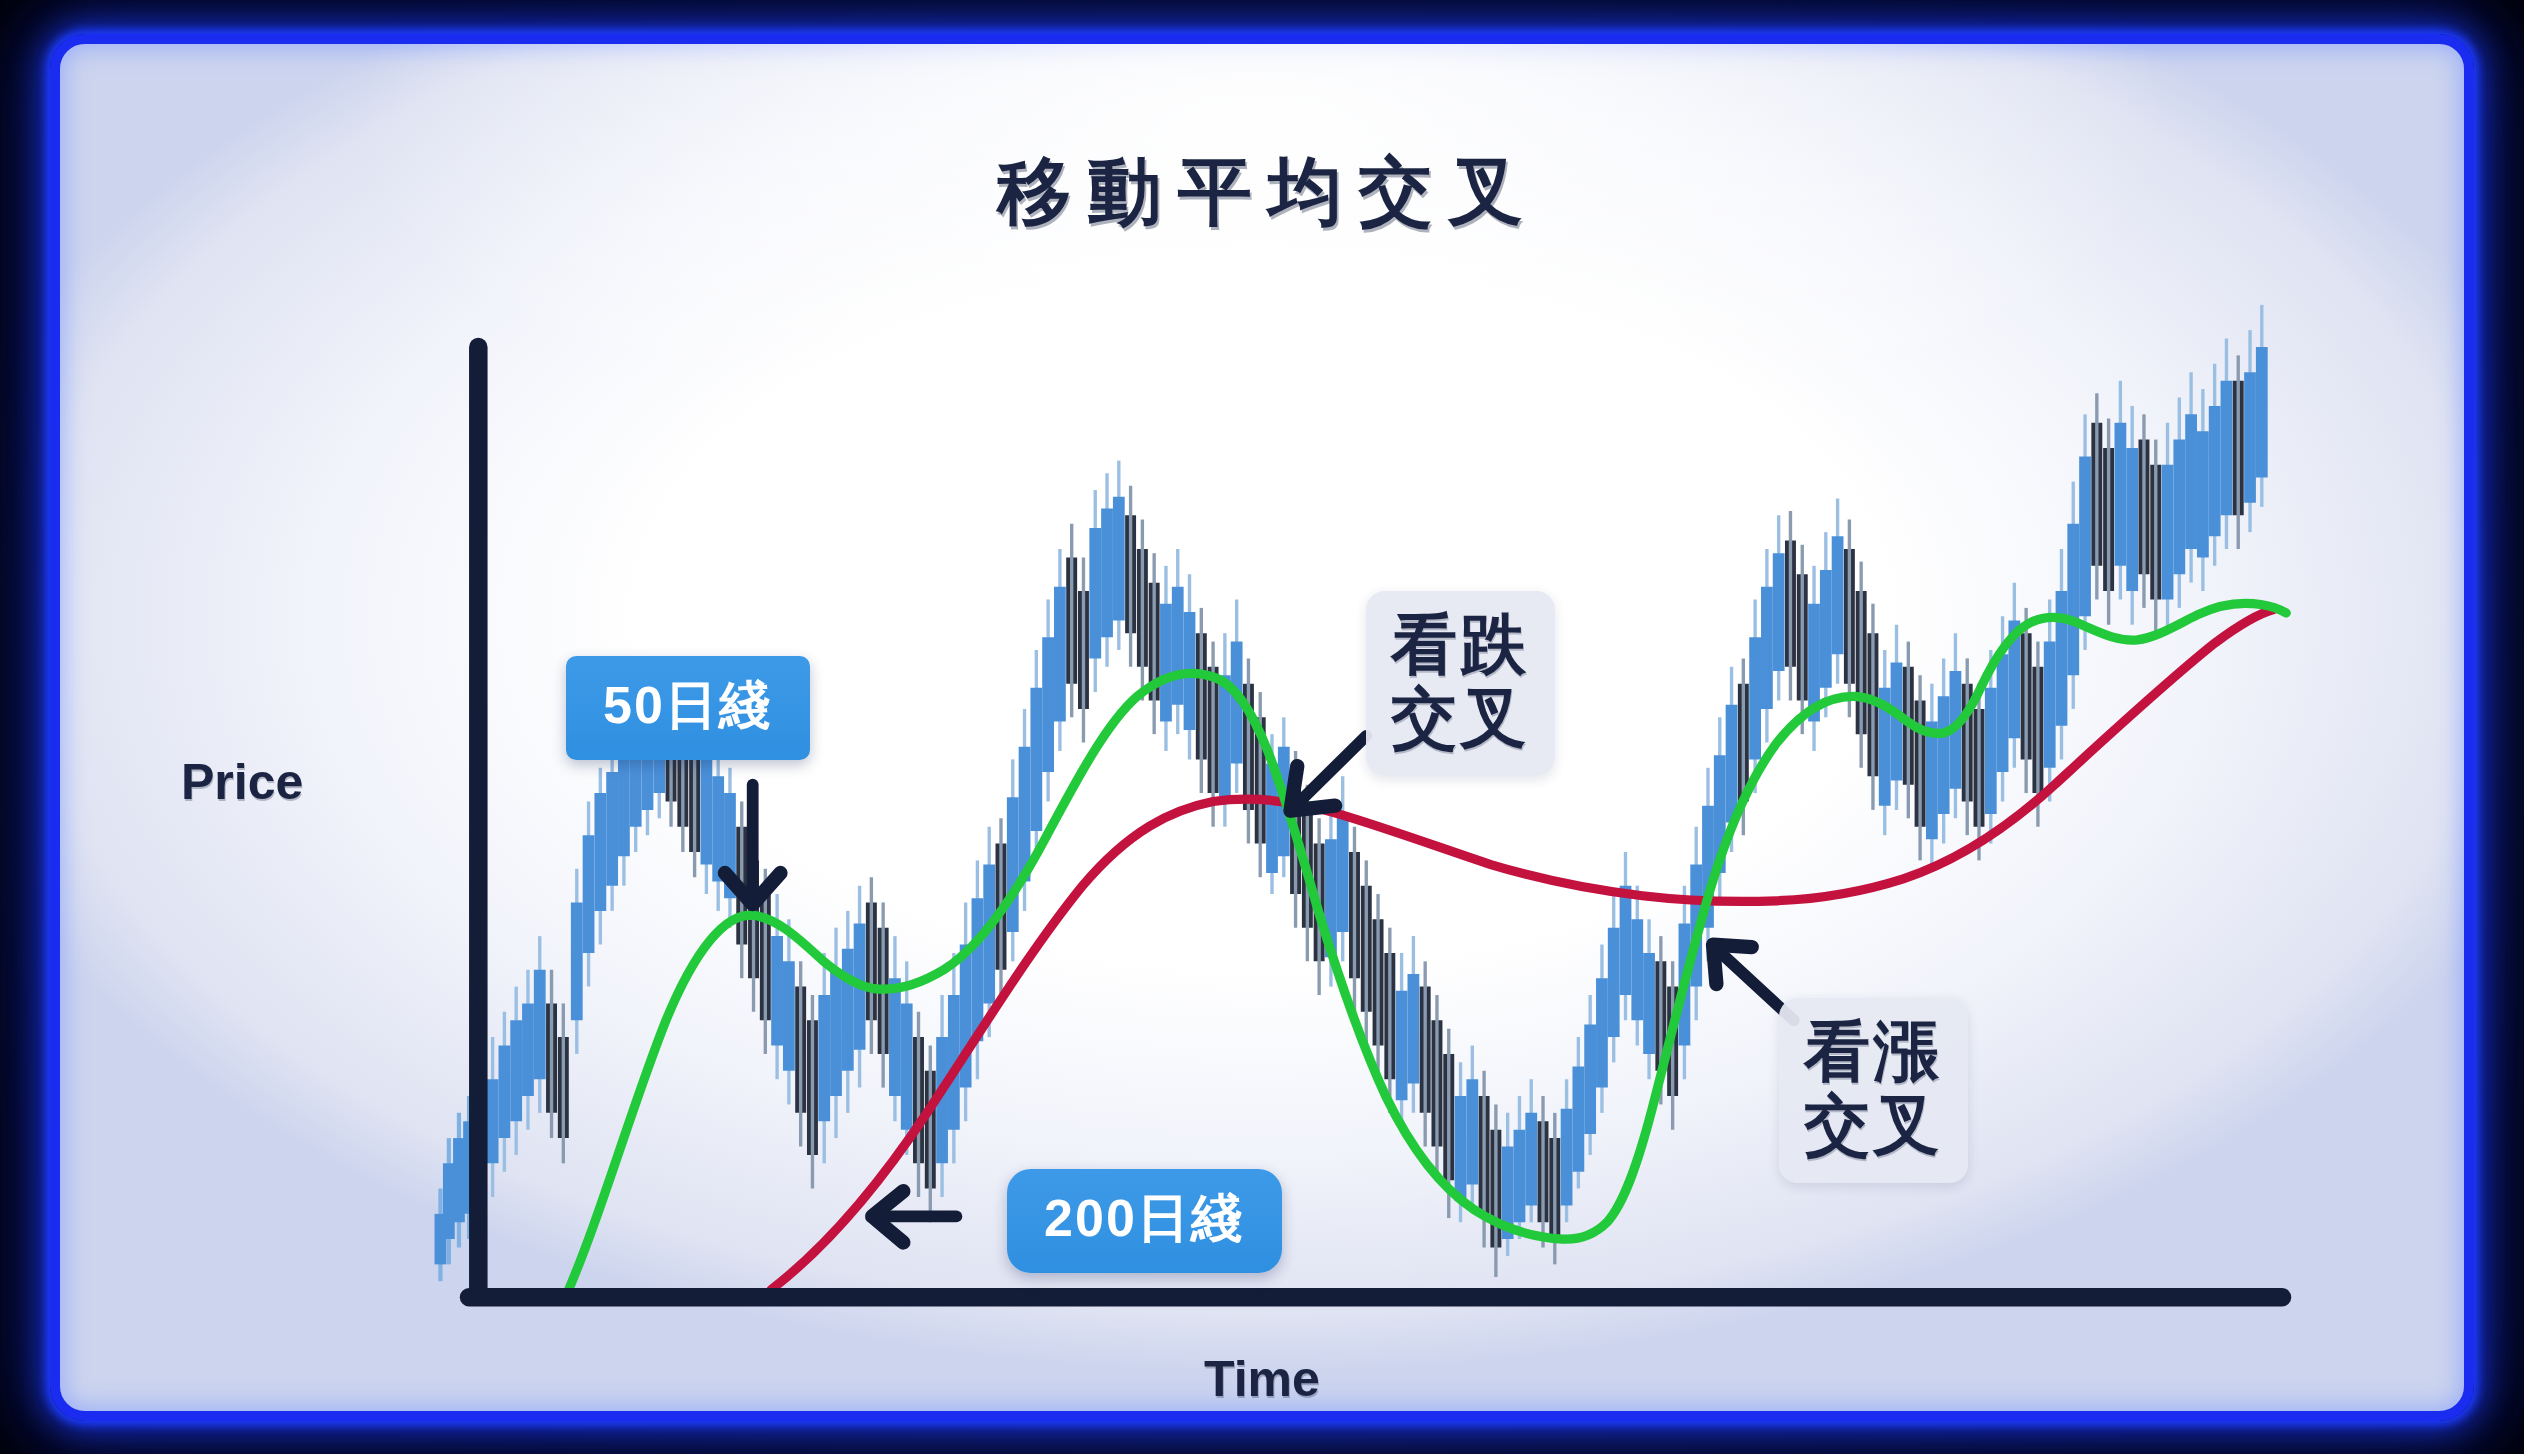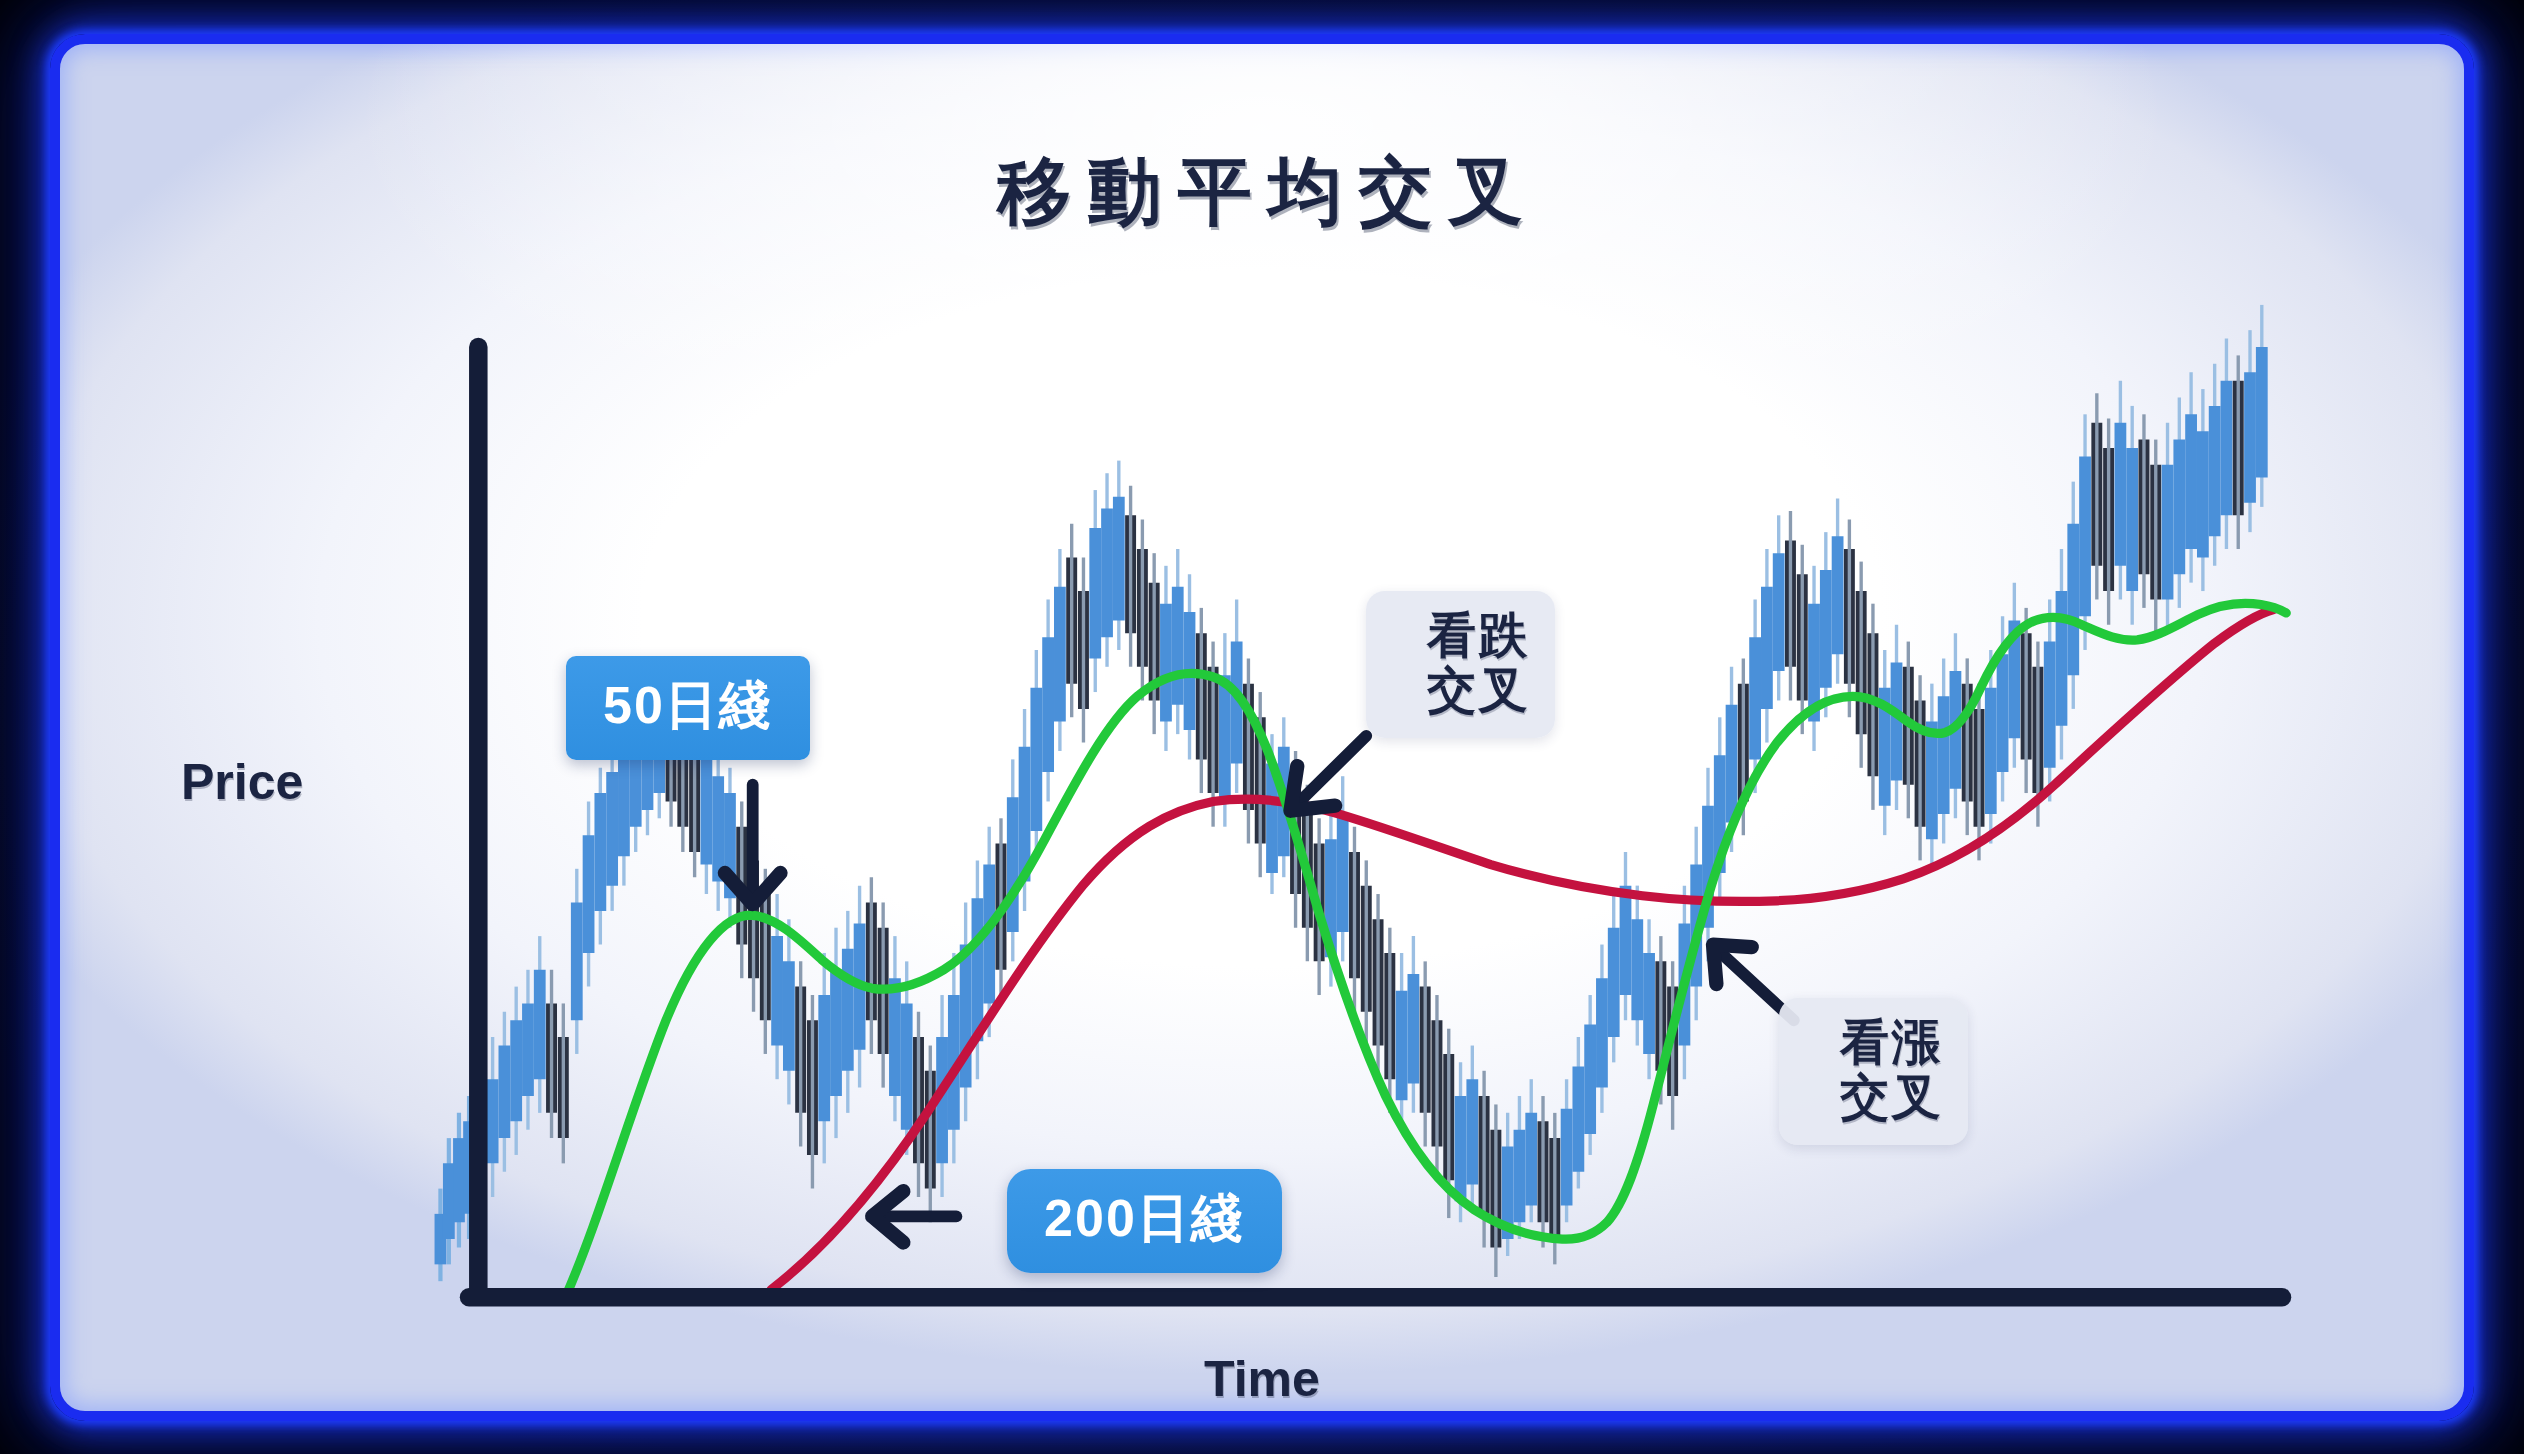--- a/index.html
+++ b/index.html
@@ -71,24 +71,23 @@
   
   .cross-box{
     position:absolute;z-index:8;
     background:rgba(230,233,242,.94);
     border-radius:18.5px;
     padding:17px 25px 20px 25px;
     box-shadow:0 3.4px 11.8px rgba(30,45,90,.12);
     text-align:center;
   }
   .cross-box .ln{
-    display:block;font-size:49px;font-weight:900;color:#1b2442;
+    display:block;font-size:66px;font-weight:900;color:#1b2442;
     line-height:1.12;letter-spacing:.05em;white-space:nowrap;
     text-shadow:0.8px 1.7px 0 rgba(27,36,66,.25);
-    margin-left:36px;
   }
   #box-bearish{left:1306px;top:547px;}
   #box-bullish{left:1719px;top:954px;}
 </style>
 </head>
 <body>
 
 <div id="stage">
 
   <div id="frame">

